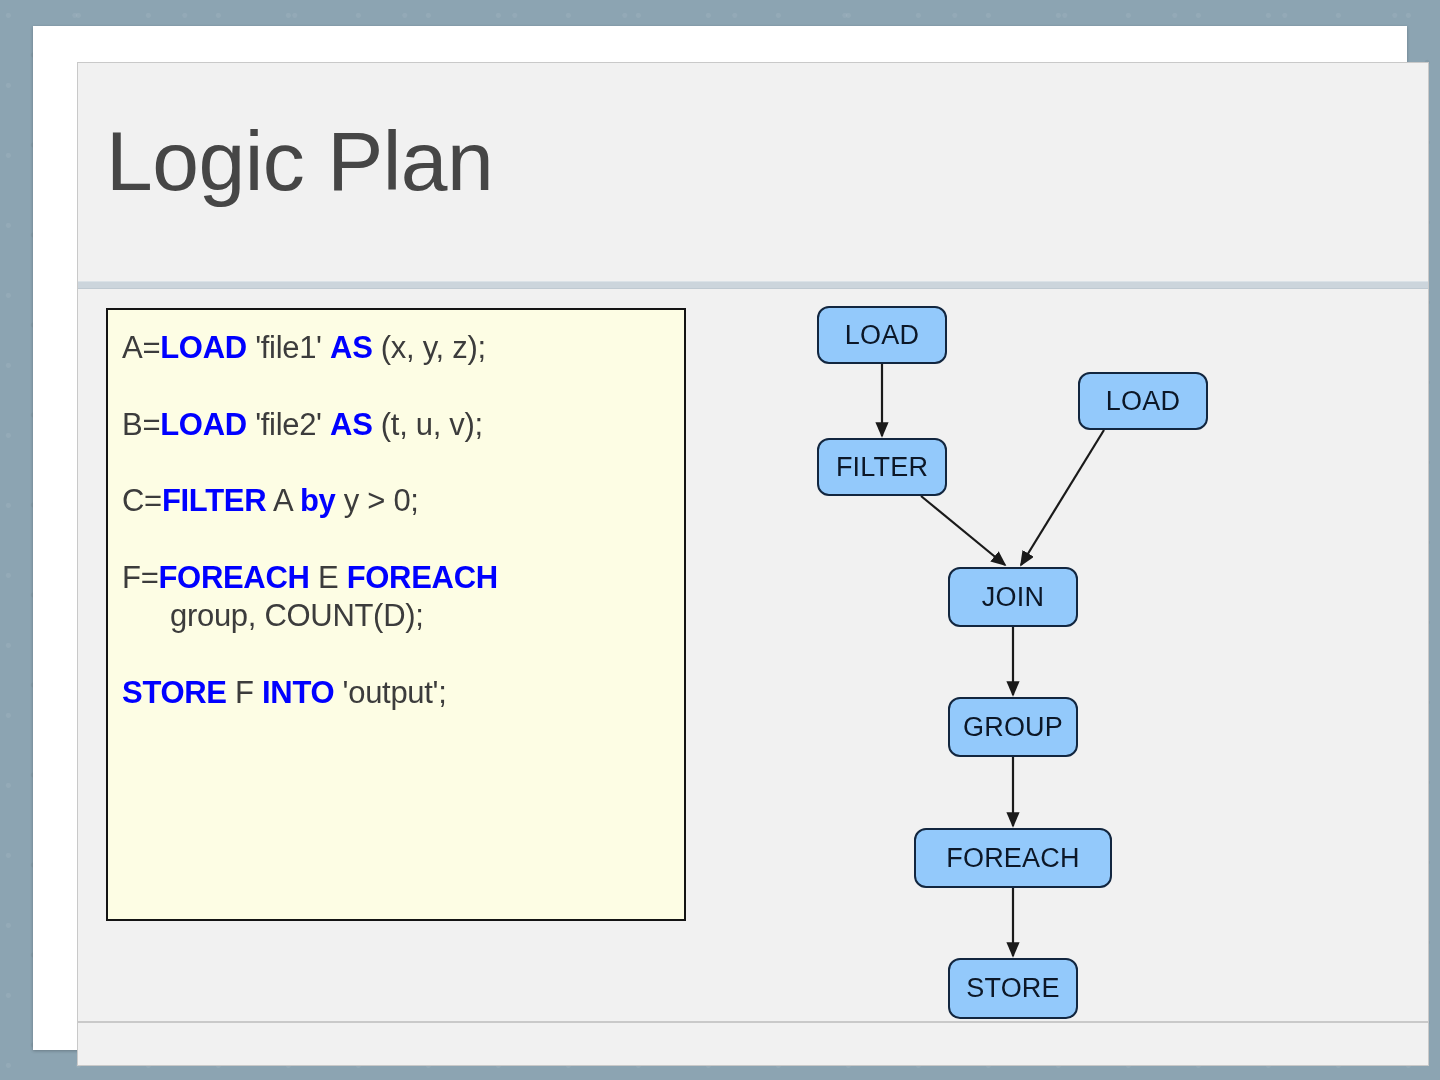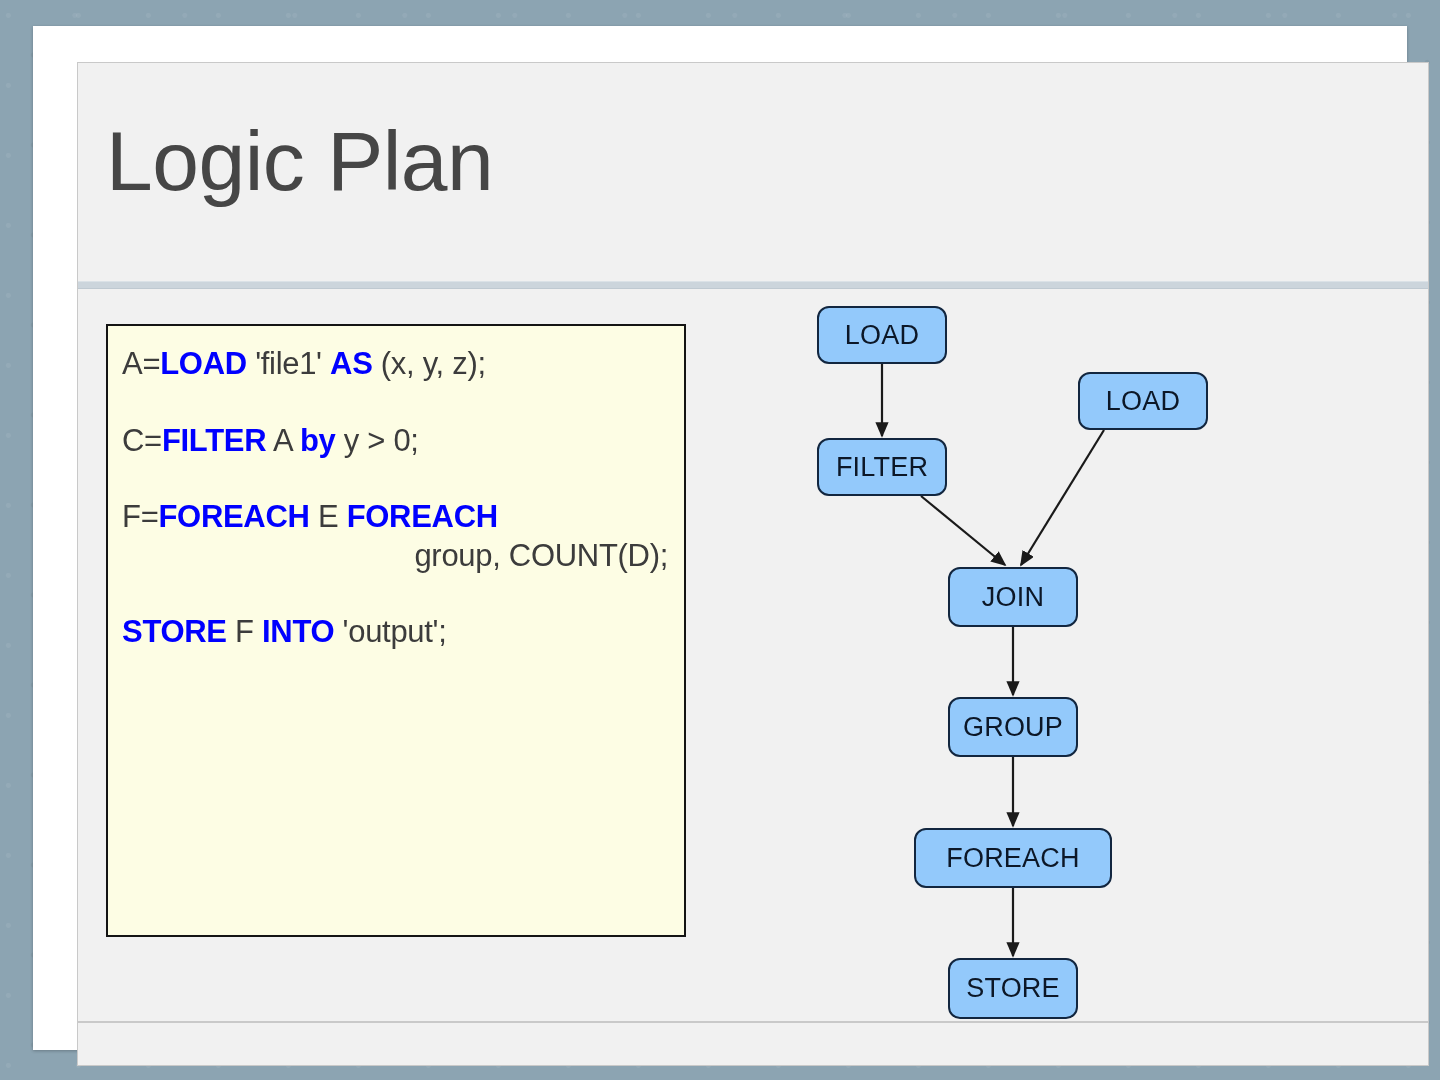--- a/index.html
+++ b/index.html
@@ -89,21 +89,21 @@
     bottom: 42px;
     width: 100%;
     height: 2px;
     background: #c9c9c9;
   }
 
   
   .code-panel {
     position: absolute;
     left: 28px;
-    top: 261px;
+    top: 245px;
     width: 580px;
     height: 613px;
     background: #fdfde4;
     border: 2px solid #141414;
     box-sizing: border-box;
     padding: 22px 16px 0 14px;
   }
   .code-line {
     font-size: 31px;
     line-height: 1.05;
@@ -114,21 +114,20 @@
   }
   .code-line:last-child { margin-bottom: 0; }
   .code-line .kw {
     color: #0000ff;
     font-weight: bold;
   }
   .code-line .cont {
     display: block;
     padding-left: 48px;
     margin-top: 6px;
-    text-align: right;
   }
 
   
   .diagram {
     position: absolute;
     left: 0;
     top: 0;
     width: 100%;
     height: 100%;
   }
@@ -161,20 +160,21 @@
   <div class="slide-inner">
 
     <div class="slide-header">
       <div class="title">Logic Plan</div>
     </div>
     <div class="header-rule"></div>
     <div class="footer-rule"></div>
 
     <div class="code-panel" id="code-panel">
         <div class="code-line"><span>A=</span><span class="kw">LOAD</span><span> 'file1' </span><span class="kw">AS</span><span> (x, y, z);</span></div>
+        <div class="code-line"><span>B=</span><span class="kw">LOAD</span><span> 'file2' </span><span class="kw">AS</span><span> (t, u, v);</span></div>
         <div class="code-line"><span>C=</span><span class="kw">FILTER</span><span> A </span><span class="kw">by</span><span> y &gt; 0;</span></div>
         <div class="code-line"><span>F=</span><span class="kw">FOREACH</span><span> E </span><span class="kw">FOREACH</span><span class="cont">group, COUNT(D);</span></div>
         <div class="code-line"><span class="kw">STORE</span><span> F </span><span class="kw">INTO</span><span> 'output';</span></div>
       </div>
 
     <div class="diagram" id="diagram">
         <svg width="1352" height="1004">
           <defs>
             <marker id="arrowhead" markerWidth="7" markerHeight="7" refX="6.2" refY="3" orient="auto" markerUnits="strokeWidth">
               <path d="M0,0 L7,3 L0,6 Z" fill="#1a1a1a"></path>

